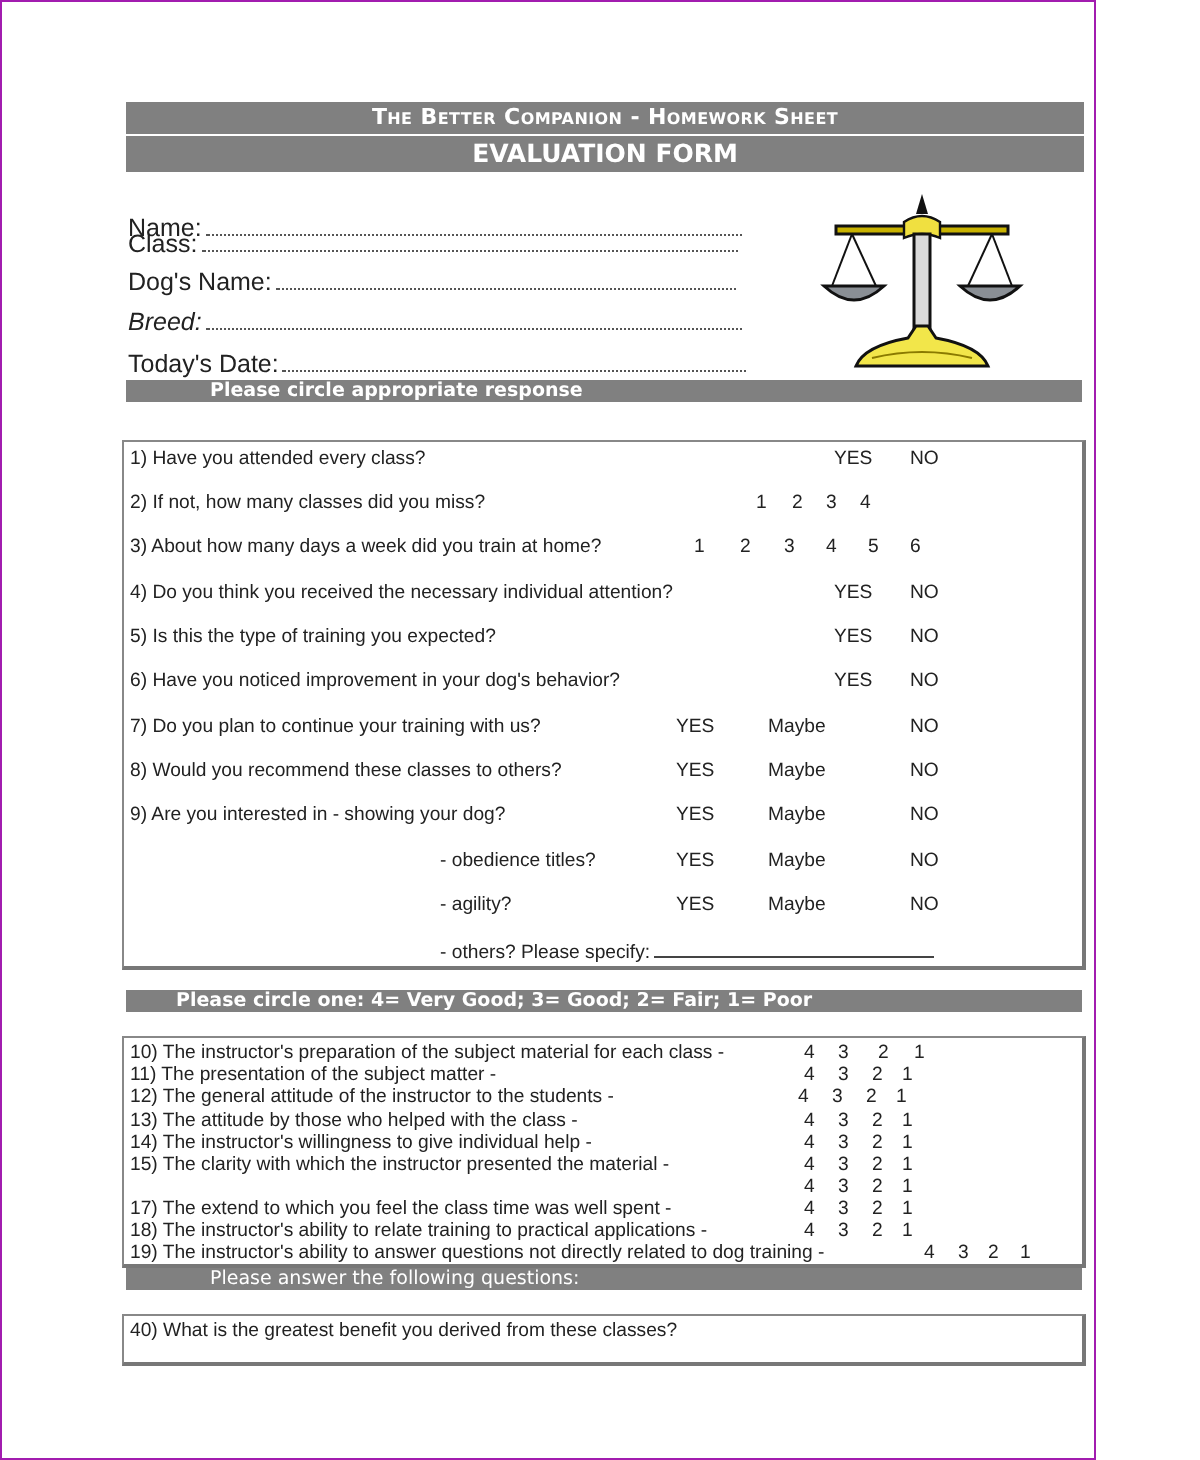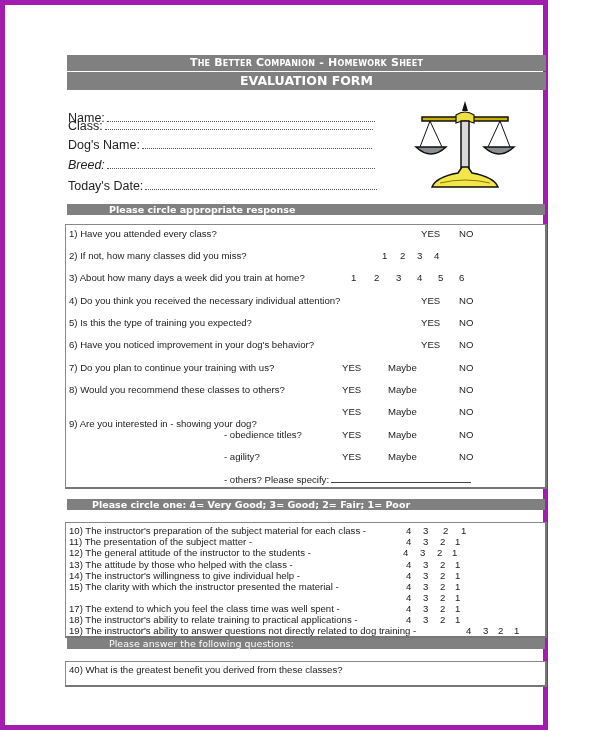--- a/index.html
+++ b/index.html
@@ -1,20 +1,20 @@
 <!DOCTYPE html>
 <html><head>
   <meta charset="utf-8">
   <style>
     * { box-sizing: border-box; margin: 0; padding: 0; }
     html, body { width: 600px; height: 730px; background: #ffffff; overflow: hidden; }
     body { font-family: "Liberation Sans", sans-serif; color: #1a1a1a; position: relative; }
     .page {
       position: absolute; left: 0; top: 0; width: 548px; height: 730px;
-      border: 5px solid #a21caf; background: #fff;
+      border: 1px solid #a21caf; background: #fff;
     }
     .bar {
       position: absolute; background: #808080; color: #fff; font-weight: bold;
       font-family: "DejaVu Sans", sans-serif;
     }
     .title-bar1 { left: 62px; top: 50px; width: 479px; height: 16px; text-align: center; font-size: 11px; line-height: 16px; letter-spacing: 0.2px; }
     .title-bar2 { left: 62px; top: 67px; width: 479px; height: 18px; text-align: center; font-size: 12.5px; line-height: 18px; }
     .sc { font-variant: small-caps; }
 
     .fields { position: absolute; left: 63px; top: 92px; }
@@ -69,21 +69,21 @@
       <line x1="20" y1="24" x2="10" y2="50" stroke="#111" stroke-width="1"></line>
       <line x1="20" y1="24" x2="32" y2="50" stroke="#111" stroke-width="1"></line>
       <path d="M6 50 Q21 64 36 50 Z" fill="#8a8f95" stroke="#111" stroke-width="1.5"></path>
 
       <line x1="90" y1="24" x2="78" y2="50" stroke="#111" stroke-width="1"></line>
       <line x1="90" y1="24" x2="100" y2="50" stroke="#111" stroke-width="1"></line>
       <path d="M74 50 Q89 64 104 50 Z" fill="#8a8f95" stroke="#111" stroke-width="1.5"></path>
     </svg>
   </div>
 
-  <div class="bar section-bar" style="top:199px;padding-left:42px;">Please circle appropriate response</div>
+  <div class="bar section-bar" style="top:189px;padding-left:42px;">Please circle appropriate response</div>
 
   <div class="box box1">
     <div class="q" style="left:3px; top:3px;">1) Have you attended every class?</div>
     <div class="opt" style="left:355px; top:3px;">YES</div>
     <div class="opt" style="left:393px; top:3px;">NO</div>
 
     <div class="q" style="left:3px; top:25px;">2) If not, how many classes did you miss?</div>
     <div class="opt" style="left:316px; top:25px;">1</div>
     <div class="opt" style="left:334px; top:25px;">2</div>
     <div class="opt" style="left:351px; top:25px;">3</div>
@@ -112,21 +112,21 @@
     <div class="q" style="left:3px; top:137px;">7) Do you plan to continue your training with us?</div>
     <div class="opt" style="left:276px; top:137px;">YES</div>
     <div class="opt" style="left:322px; top:137px;">Maybe</div>
     <div class="opt" style="left:393px; top:137px;">NO</div>
 
     <div class="q" style="left:3px; top:159px;">8) Would you recommend these classes to others?</div>
     <div class="opt" style="left:276px; top:159px;">YES</div>
     <div class="opt" style="left:322px; top:159px;">Maybe</div>
     <div class="opt" style="left:393px; top:159px;">NO</div>
 
-    <div class="q" style="left:3px; top:181px;margin-top:12px;">9) Are you interested in  - showing your dog?</div>
+    <div class="q" style="left:3px; top:181px;">9) Are you interested in  - showing your dog?</div>
     <div class="opt" style="left:276px; top:181px;">YES</div>
     <div class="opt" style="left:322px; top:181px;">Maybe</div>
     <div class="opt" style="left:393px; top:181px;">NO</div>
 
     <div class="q" style="left:158px; top:204px;">- obedience titles?</div>
     <div class="opt" style="left:276px; top:204px;">YES</div>
     <div class="opt" style="left:322px; top:204px;">Maybe</div>
     <div class="opt" style="left:393px; top:204px;">NO</div>
 
     <div class="q" style="left:158px; top:226px;">- agility?</div>

